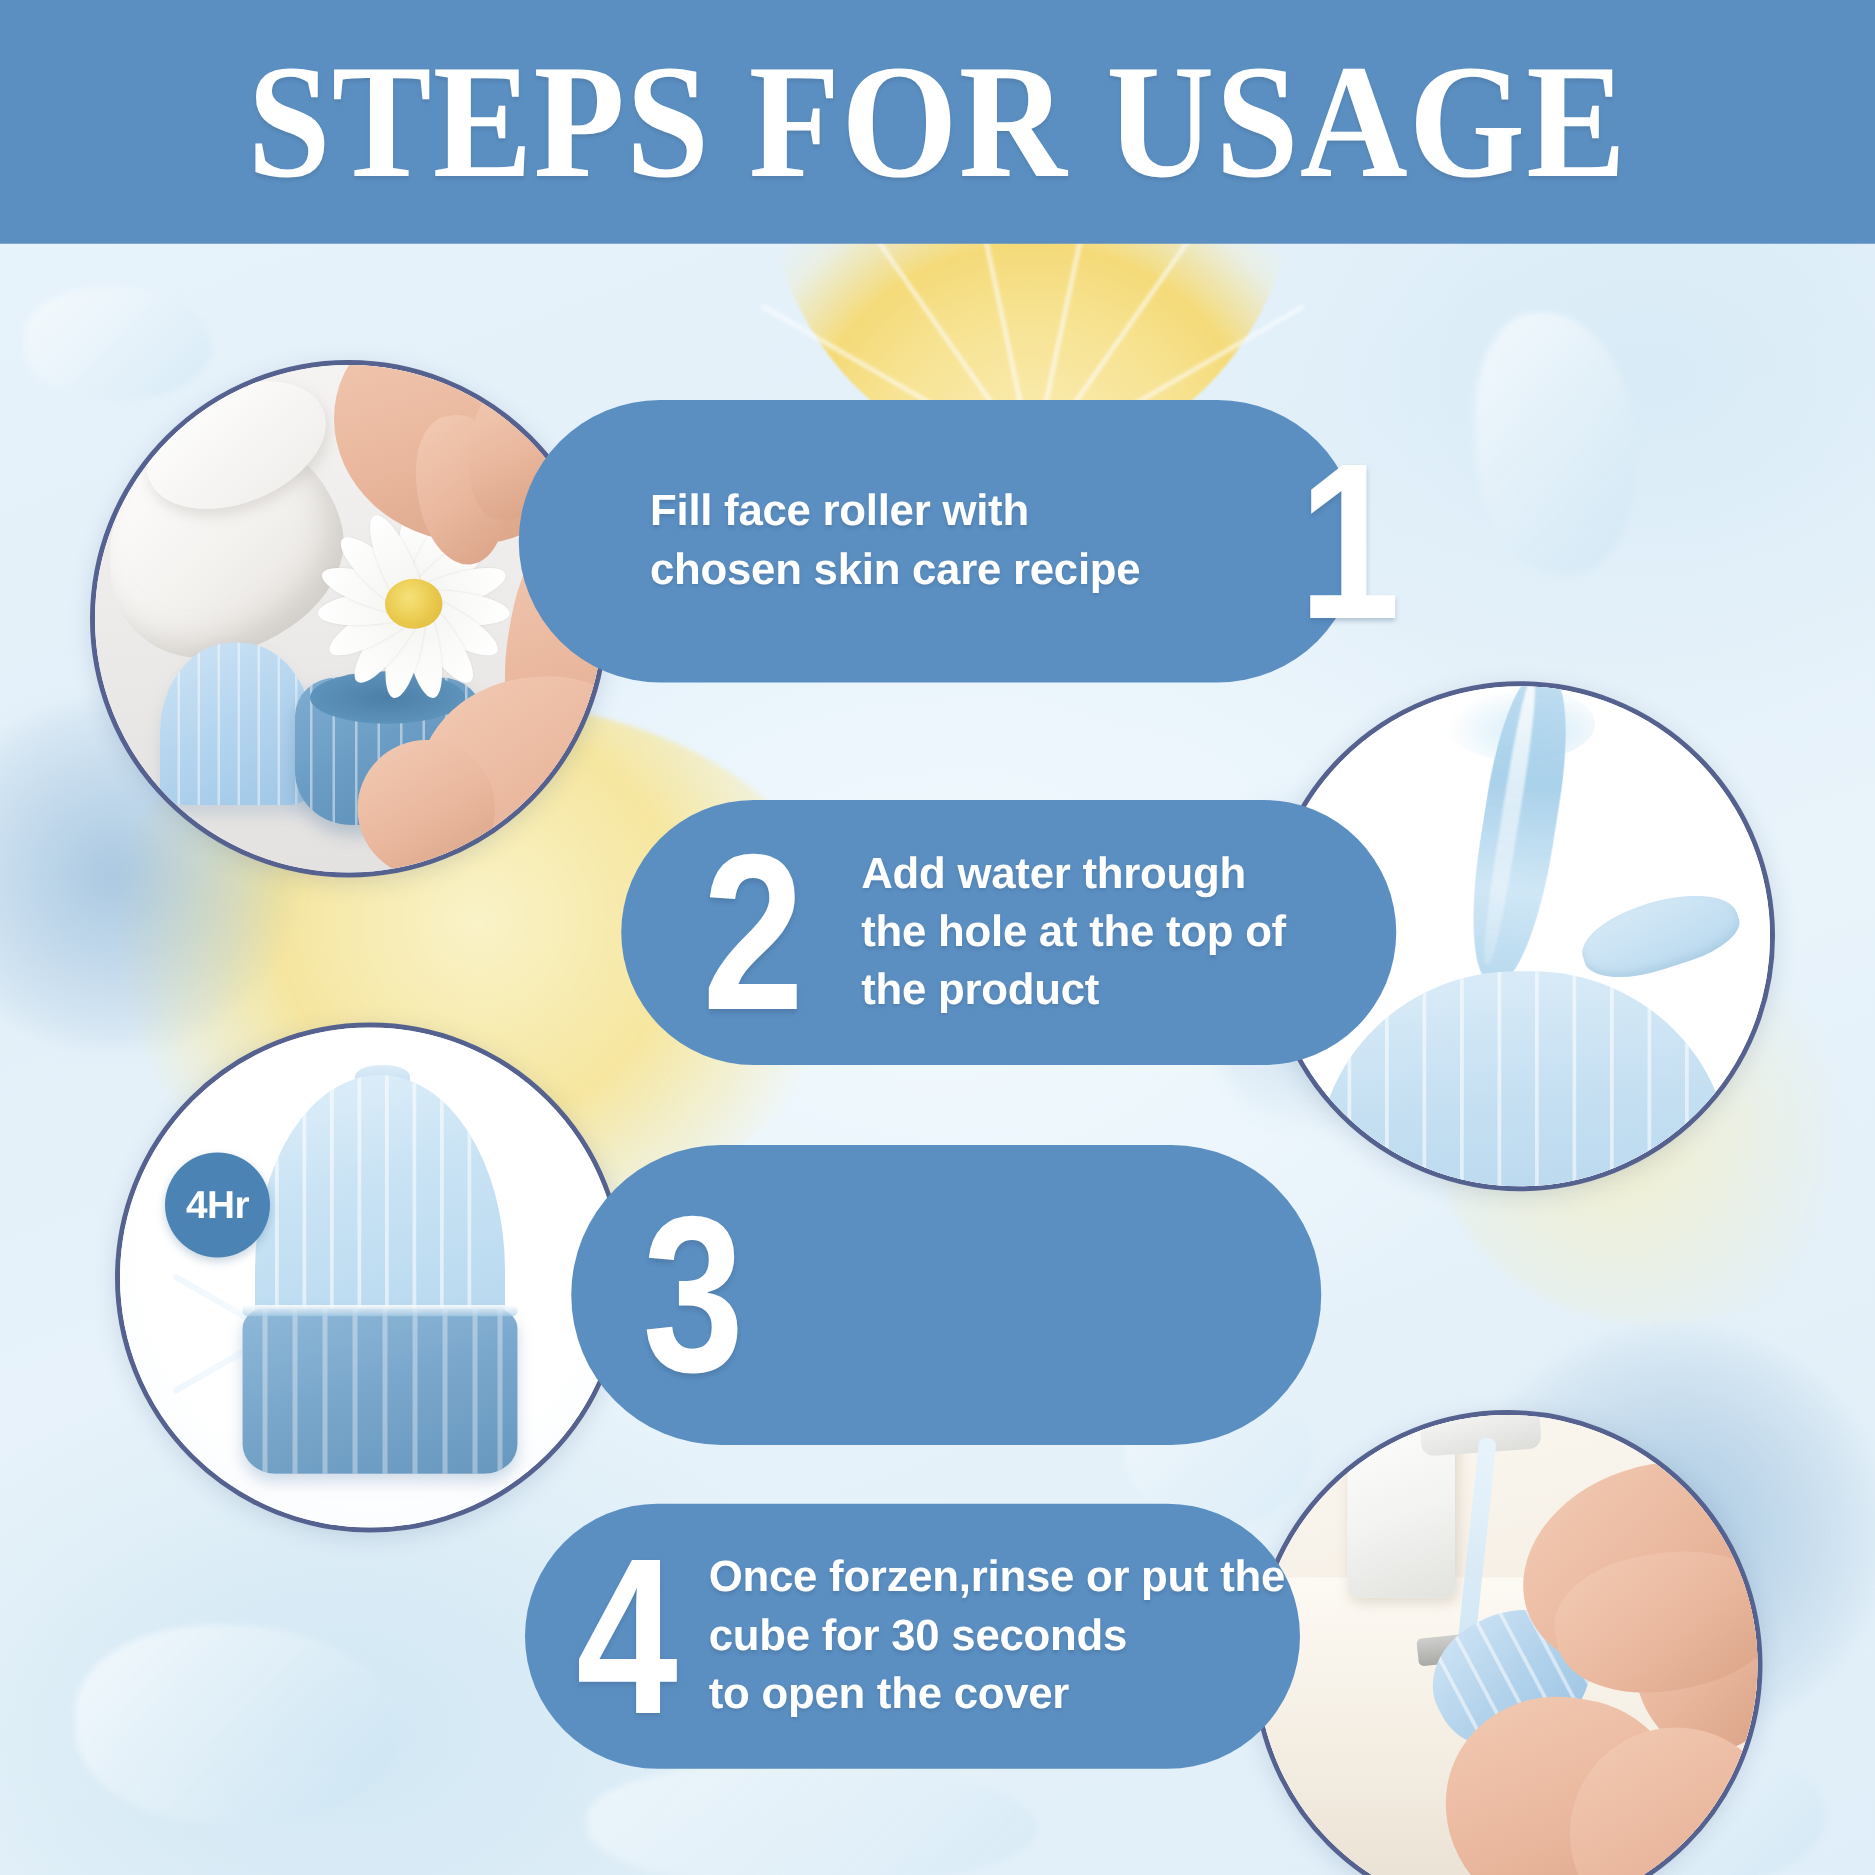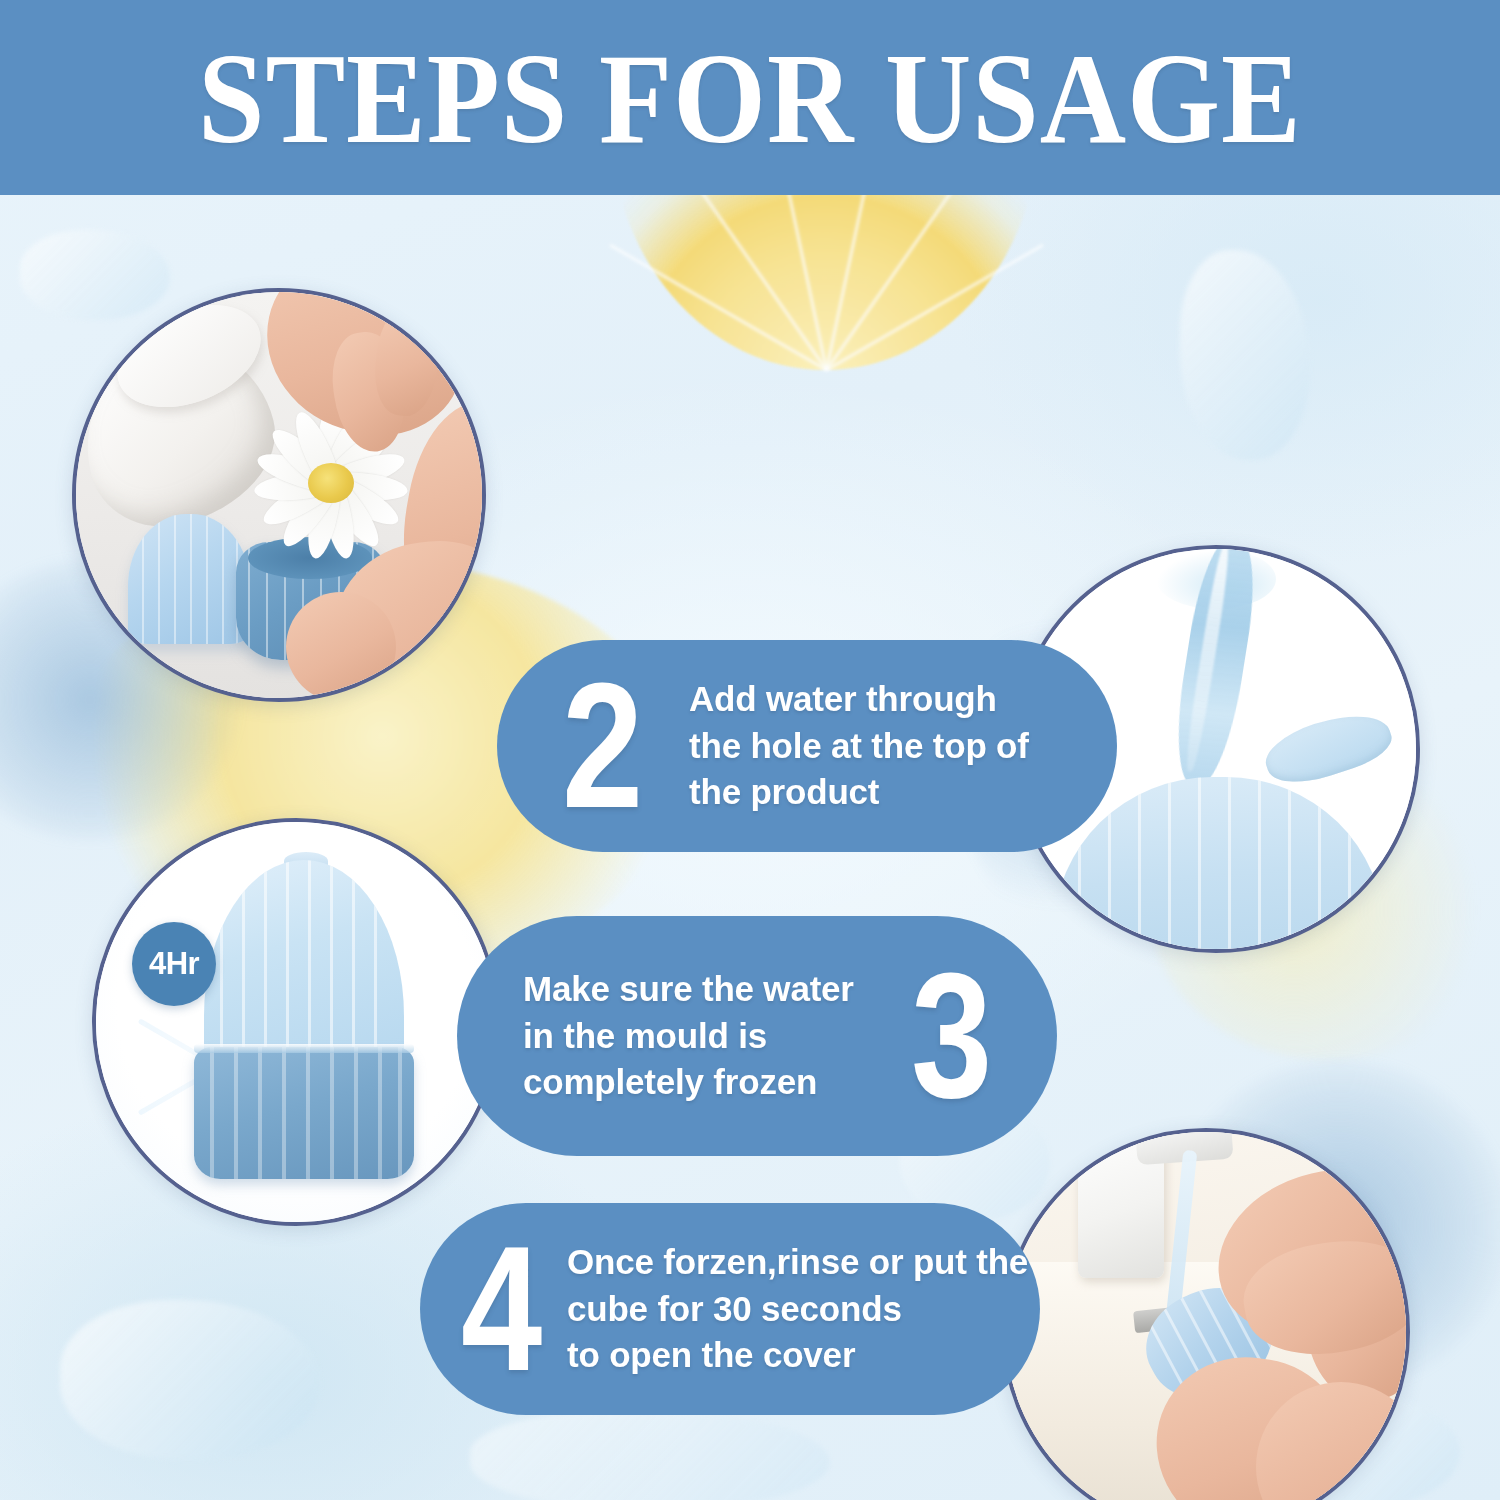--- a/index.html
+++ b/index.html
@@ -345,20 +345,25 @@
   <div class="icechip ic5"></div>
   <div class="icechip ic6"></div>
   <div class="bluewash bw1"></div>
   <div class="bluewash bw2"></div>
   <div class="bluewash bw3"></div>
 
   <div class="banner">
     <div class="banner-title">STEPS FOR USAGE</div>
   </div>
 
+  <div class="pill pill-1">
+    <div class="step-text">Fill face roller with
+chosen skin care recipe</div>
+    <div class="step-num">1</div>
+  </div>
 
   <div class="photo p1">
     <div class="pinner">
       <div class="bg-counter"></div>
       <div class="bowl"></div>
       <div class="bowl-lid"></div>
       <div class="mold-cap">
         <div class="rib" style="left:14px"></div>
           <div class="rib" style="left:30px"></div>
         <div class="rib" style="left:46px"></div>
@@ -426,23 +431,20 @@
           <div class="rib" style="left:174px"></div>
         <div class="rib" style="left:204px"></div>
           <div class="rib" style="left:234px"></div>
         <div class="rib" style="left:264px"></div>
           <div class="rib" style="left:294px"></div>
       </div>
     </div>
   </div>
 
   <div class="pill pill-3">
-    <div class="step-text"> Make sure the water
-in the mould is
-completely frozen</div>
     <div class="step-num">3</div>
   </div>
 
   <div class="photo p3">
     <div class="pinner">
       <div class="snowflake">
         <span style="transform:rotate(0deg)"></span>
         <span style="transform:rotate(60deg)"></span>
         <span style="transform:rotate(120deg)"></span>
       </div>

